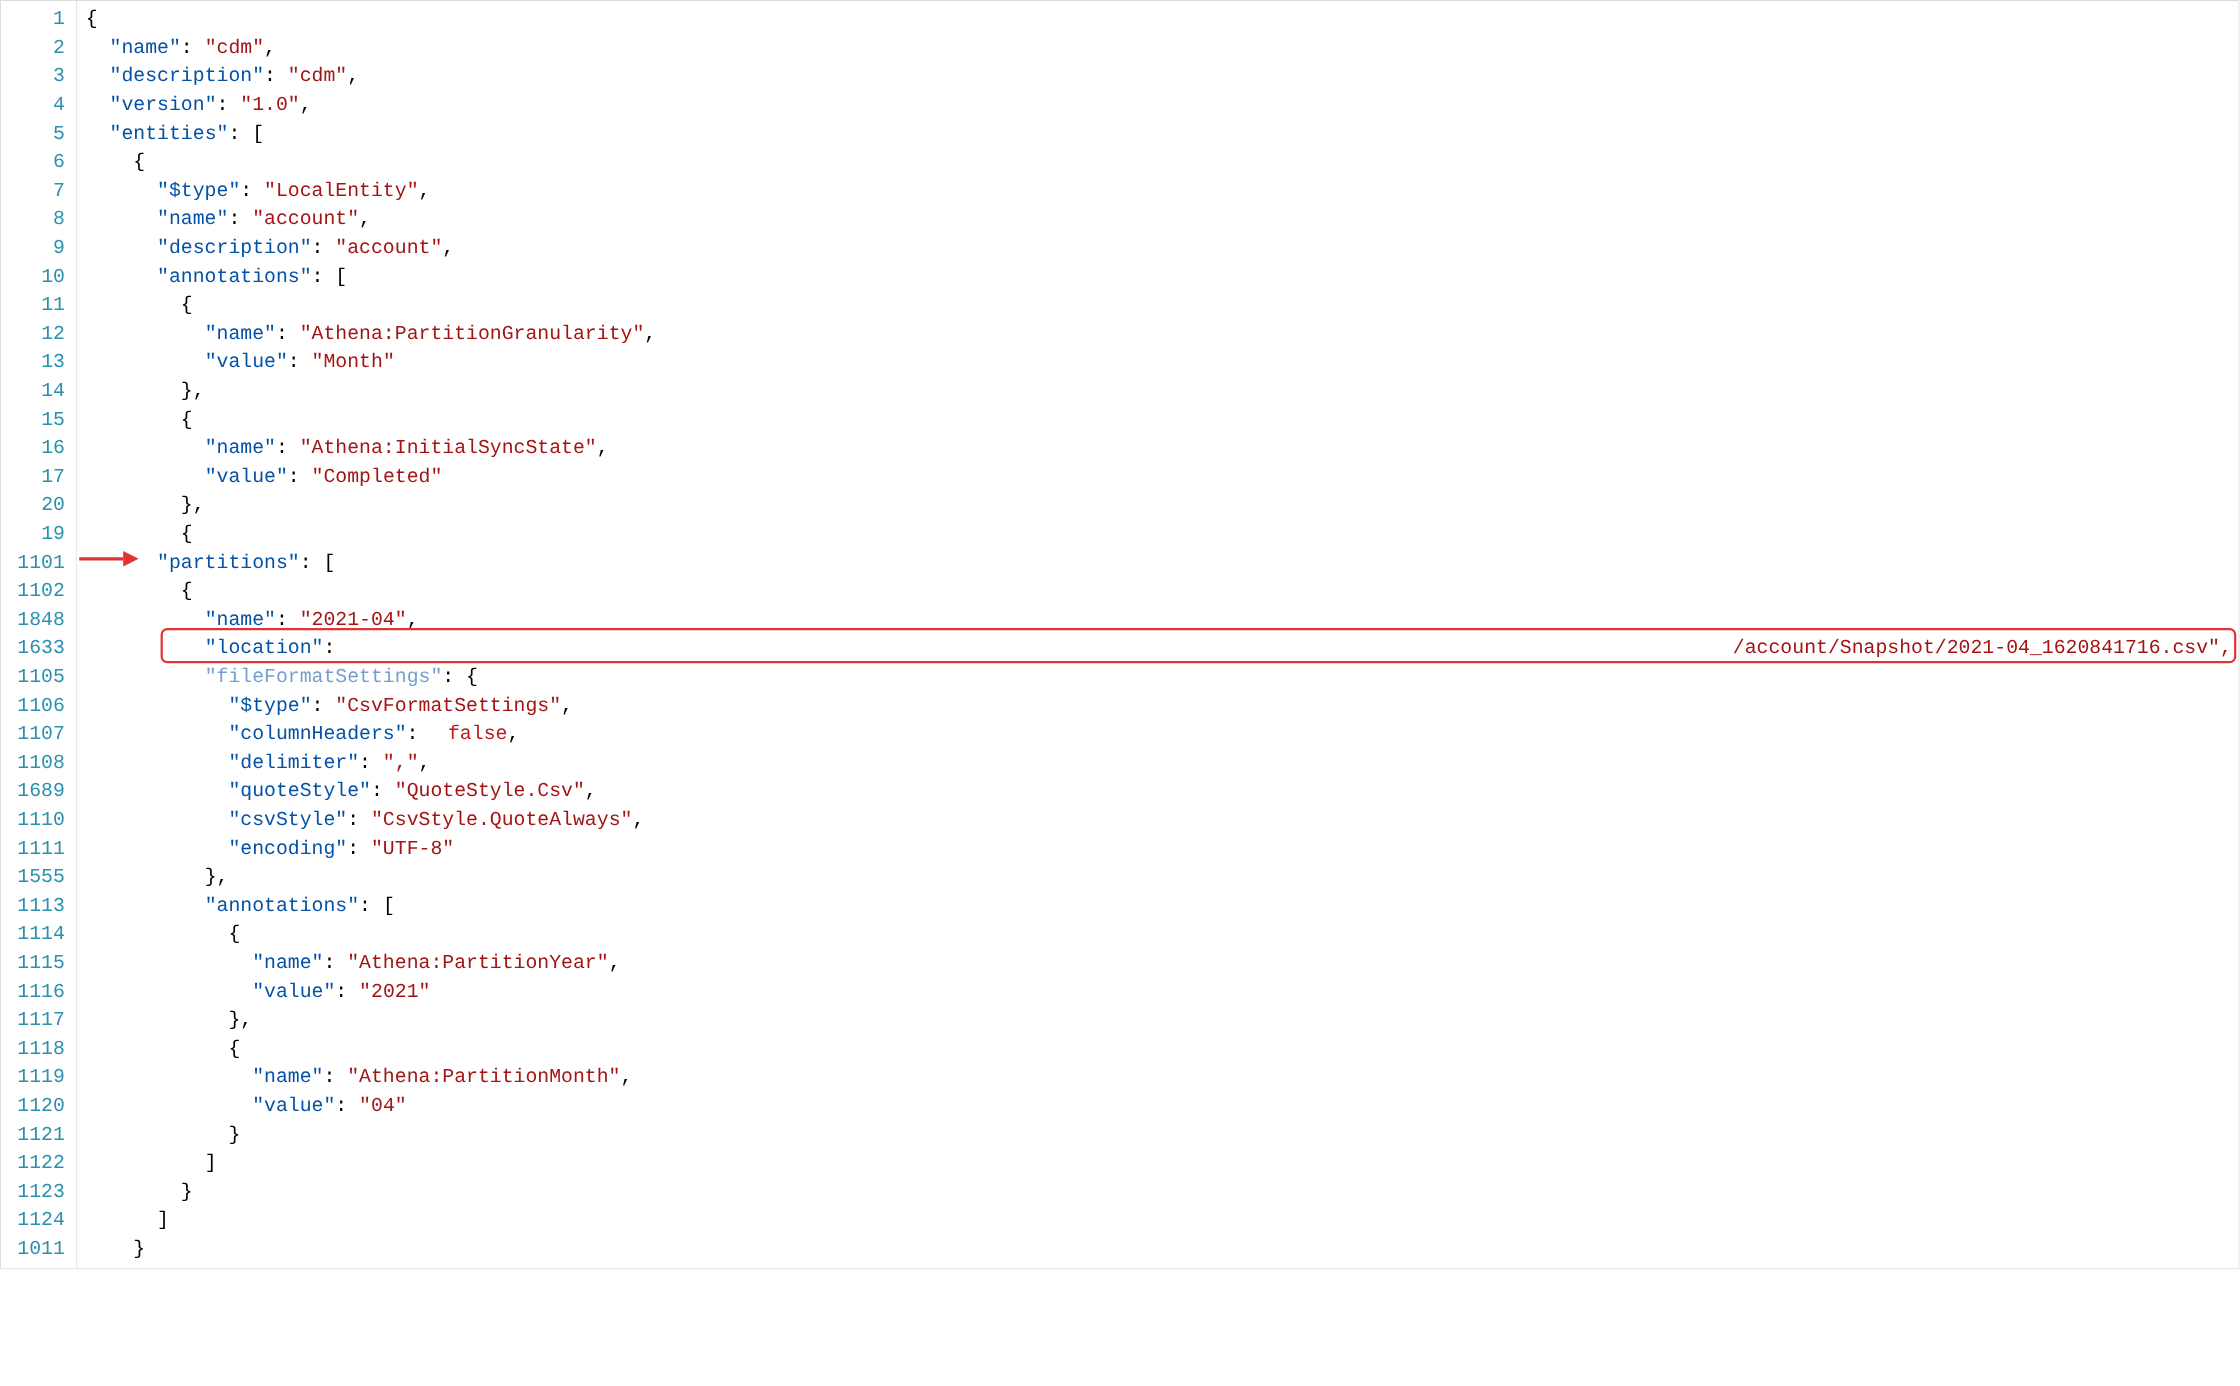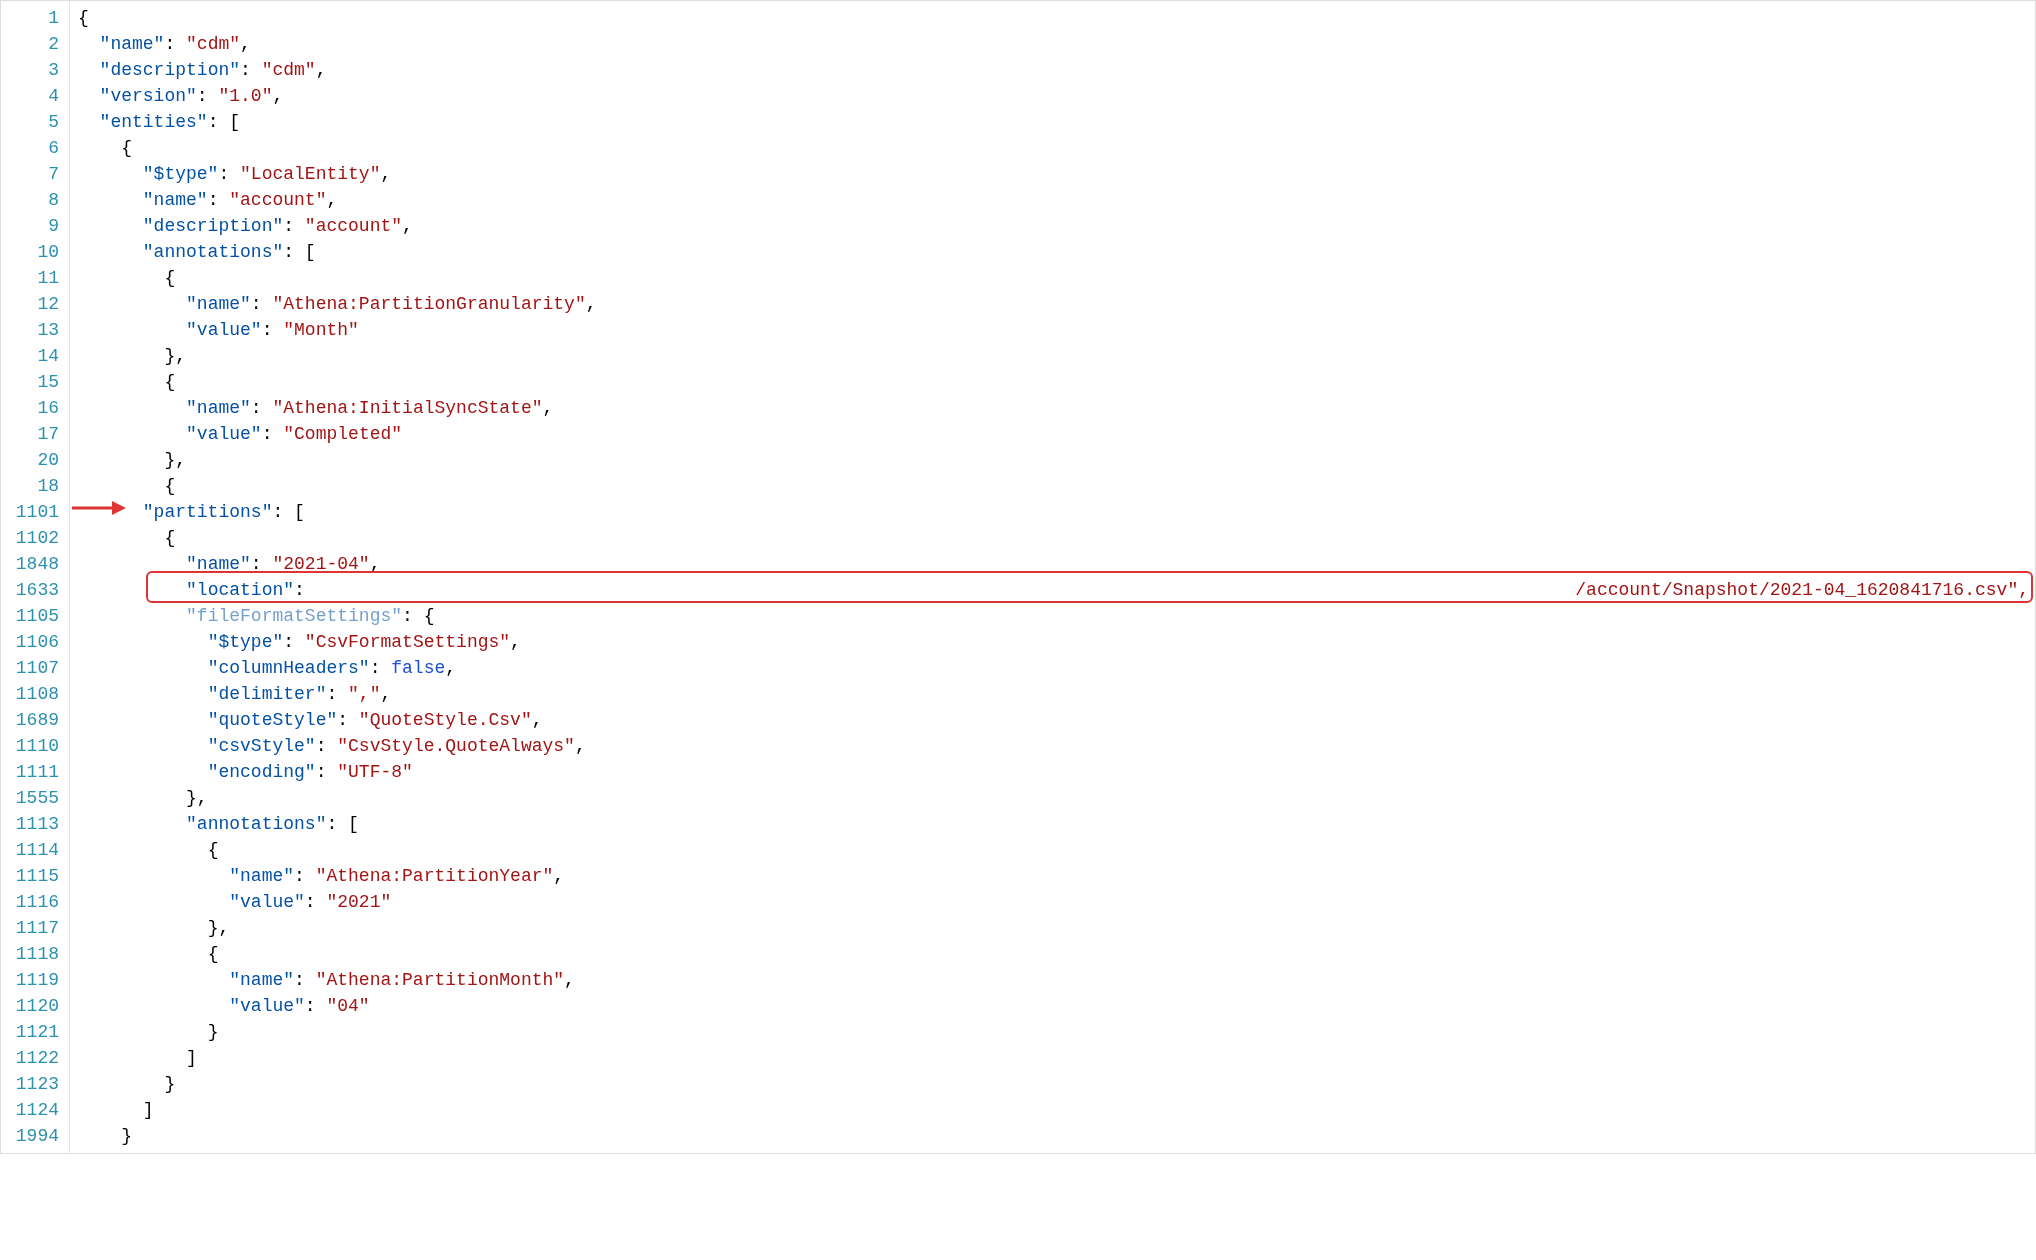--- a/index.html
+++ b/index.html
@@ -29,21 +29,21 @@
     padding: 4px 0 4px 8px;
     white-space: pre;
     flex: 1;
     overflow: hidden;
   }
   .ln { height: 26px; }
   .row { height: 26px; display: flex; align-items: center; position: relative; }
   .p  { color: #000; }      
   .k  { color: #0451a5; }   
   .s  { color: #a31515; }   
-  .b  { color: #1d4ed8; }
+  .b  { color: #b91c1c; margin-left: 16px; }
   .highlight-box {
     position: absolute;
     border: 2px solid #e03333;
     border-radius: 6px;
     background: transparent;
     pointer-events: none;
   }
   .arrow-svg {
     position: absolute;
     pointer-events: none;
@@ -65,21 +65,21 @@
       <div class="ln">9</div>
       <div class="ln">10</div>
       <div class="ln">11</div>
       <div class="ln">12</div>
       <div class="ln">13</div>
       <div class="ln">14</div>
       <div class="ln">15</div>
       <div class="ln">16</div>
       <div class="ln">17</div>
       <div class="ln">20</div>
-      <div class="ln">18</div>
+      <div class="ln">19</div>
       <div class="ln">1101</div>
       <div class="ln">1102</div>
       <div class="ln">1848</div>
       <div class="ln">1633</div>
       <div class="ln">1105</div>
       <div class="ln">1106</div>
       <div class="ln">1107</div>
       <div class="ln">1108</div>
       <div class="ln">1689</div>
       <div class="ln">1110</div>
@@ -90,19 +90,19 @@
       <div class="ln">1115</div>
       <div class="ln">1116</div>
       <div class="ln">1117</div>
       <div class="ln">1118</div>
       <div class="ln">1119</div>
       <div class="ln">1120</div>
       <div class="ln">1121</div>
       <div class="ln">1122</div>
       <div class="ln">1123</div>
       <div class="ln">1124</div>
-      <div class="ln">1994</div>
+      <div class="ln">1011</div>
     </div>
   <div class="code" id="code" style="position:relative;"><div class="row"><span style="white-space: pre;"><span class="p">{</span></span></div><div class="row"><span style="white-space: pre;">  <span class="k">"name"</span><span class="p">: </span><span class="s">"cdm"</span><span class="p">,</span></span></div><div class="row"><span style="white-space: pre;">  <span class="k">"description"</span><span class="p">: </span><span class="s">"cdm"</span><span class="p">,</span></span></div><div class="row"><span style="white-space: pre;">  <span class="k">"version"</span><span class="p">: </span><span class="s">"1.0"</span><span class="p">,</span></span></div><div class="row"><span style="white-space: pre;">  <span class="k">"entities"</span><span class="p">: [</span></span></div><div class="row"><span style="white-space: pre;">    <span class="p">{</span></span></div><div class="row"><span style="white-space: pre;">      <span class="k">"$type"</span><span class="p">: </span><span class="s">"LocalEntity"</span><span class="p">,</span></span></div><div class="row"><span style="white-space: pre;">      <span class="k">"name"</span><span class="p">: </span><span class="s">"account"</span><span class="p">,</span></span></div><div class="row"><span style="white-space: pre;">      <span class="k">"description"</span><span class="p">: </span><span class="s">"account"</span><span class="p">,</span></span></div><div class="row"><span style="white-space: pre;">      <span class="k">"annotations"</span><span class="p">: [</span></span></div><div class="row"><span style="white-space: pre;">        <span class="p">{</span></span></div><div class="row"><span style="white-space: pre;">          <span class="k">"name"</span><span class="p">: </span><span class="s">"Athena:PartitionGranularity"</span><span class="p">,</span></span></div><div class="row"><span style="white-space: pre;">          <span class="k">"value"</span><span class="p">: </span><span class="s">"Month"</span></span></div><div class="row"><span style="white-space: pre;">        <span class="p">},</span></span></div><div class="row"><span style="white-space: pre;">        <span class="p">{</span></span></div><div class="row"><span style="white-space: pre;">          <span class="k">"name"</span><span class="p">: </span><span class="s">"Athena:InitialSyncState"</span><span class="p">,</span></span></div><div class="row"><span style="white-space: pre;">          <span class="k">"value"</span><span class="p">: </span><span class="s">"Completed"</span></span></div><div class="row"><span style="white-space: pre;">        <span class="p">},</span></span></div><div class="row"><span style="white-space: pre;">        <span class="p">{</span></span></div><div class="row"><span style="white-space: pre;">      <span class="k">"partitions"</span><span class="p">: [</span></span></div><div class="row"><span style="white-space: pre;">        <span class="p">{</span></span></div><div class="row"><span style="white-space: pre;">          <span class="k">"name"</span><span class="p">: </span><span class="s">"2021-04"</span><span class="p">,</span></span></div><div class="row"><span style="white-space: pre;">          <span class="k">"location"</span><span class="p">: </span></span><span style="flex: 1 1 0%;"></span><span class="s" style="padding-right: 6px;">/account/Snapshot/2021-04_1620841716.csv",</span></div><div class="row"><span style="white-space: pre;">          <span class="k" style="opacity: 0.55;">"fileFormatSettings"</span><span class="p">: {</span></span></div><div class="row"><span style="white-space: pre;">            <span class="k">"$type"</span><span class="p">: </span><span class="s">"CsvFormatSettings"</span><span class="p">,</span></span></div><div class="row"><span style="white-space: pre;">            <span class="k">"columnHeaders"</span><span class="p">: </span><span class="b">false</span><span class="p">,</span></span></div><div class="row"><span style="white-space: pre;">            <span class="k">"delimiter"</span><span class="p">: </span><span class="s">","</span><span class="p">,</span></span></div><div class="row"><span style="white-space: pre;">            <span class="k">"quoteStyle"</span><span class="p">: </span><span class="s">"QuoteStyle.Csv"</span><span class="p">,</span></span></div><div class="row"><span style="white-space: pre;">            <span class="k">"csvStyle"</span><span class="p">: </span><span class="s">"CsvStyle.QuoteAlways"</span><span class="p">,</span></span></div><div class="row"><span style="white-space: pre;">            <span class="k">"encoding"</span><span class="p">: </span><span class="s">"UTF-8"</span></span></div><div class="row"><span style="white-space: pre;">          <span class="p">},</span></span></div><div class="row"><span style="white-space: pre;">          <span class="k">"annotations"</span><span class="p">: [</span></span></div><div class="row"><span style="white-space: pre;">            <span class="p">{</span></span></div><div class="row"><span style="white-space: pre;">              <span class="k">"name"</span><span class="p">: </span><span class="s">"Athena:PartitionYear"</span><span class="p">,</span></span></div><div class="row"><span style="white-space: pre;">              <span class="k">"value"</span><span class="p">: </span><span class="s">"2021"</span></span></div><div class="row"><span style="white-space: pre;">            <span class="p">},</span></span></div><div class="row"><span style="white-space: pre;">            <span class="p">{</span></span></div><div class="row"><span style="white-space: pre;">              <span class="k">"name"</span><span class="p">: </span><span class="s">"Athena:PartitionMonth"</span><span class="p">,</span></span></div><div class="row"><span style="white-space: pre;">              <span class="k">"value"</span><span class="p">: </span><span class="s">"04"</span></span></div><div class="row"><span style="white-space: pre;">            <span class="p">}</span></span></div><div class="row"><span style="white-space: pre;">          <span class="p">]</span></span></div><div class="row"><span style="white-space: pre;">        <span class="p">}</span></span></div><div class="row"><span style="white-space: pre;">      <span class="p">]</span></span></div><div class="row"><span style="white-space: pre;">    <span class="p">}</span></span></div><div class="highlight-box" style="left: 76px; right: 2px; top: 570px; height: 28px;"></div><svg class="arrow-svg" width="60" height="20" style="left: 0px; top: 497px;">
         <line x1="2" y1="10" x2="42" y2="10" stroke="#e03333" stroke-width="3"></line>
         <polygon points="42,3 56,10 42,17" fill="#e03333"></polygon>
       </svg></div>
 </div>
 
 </body></html>

